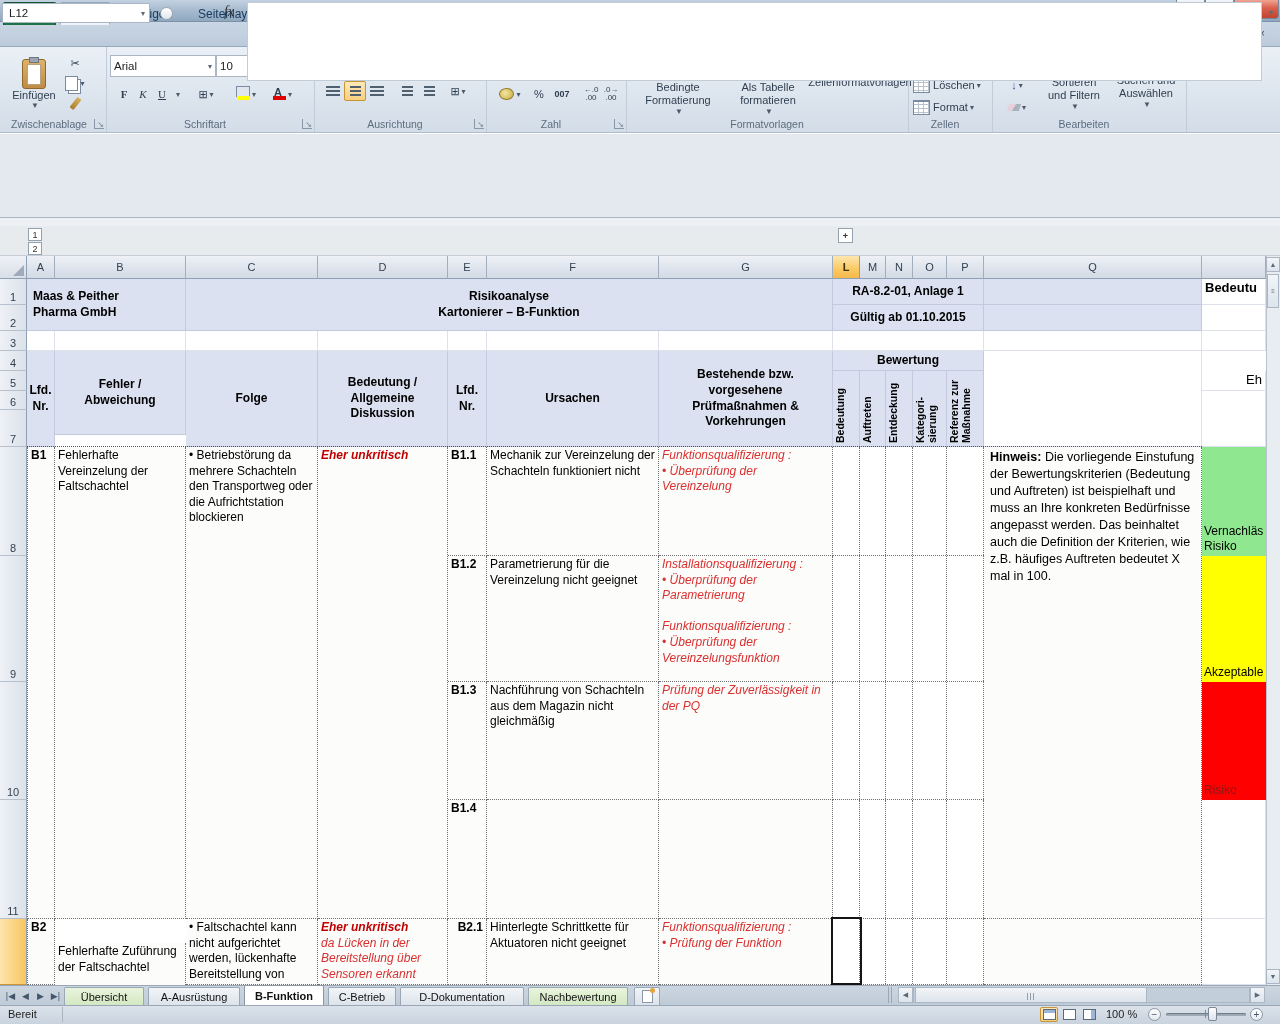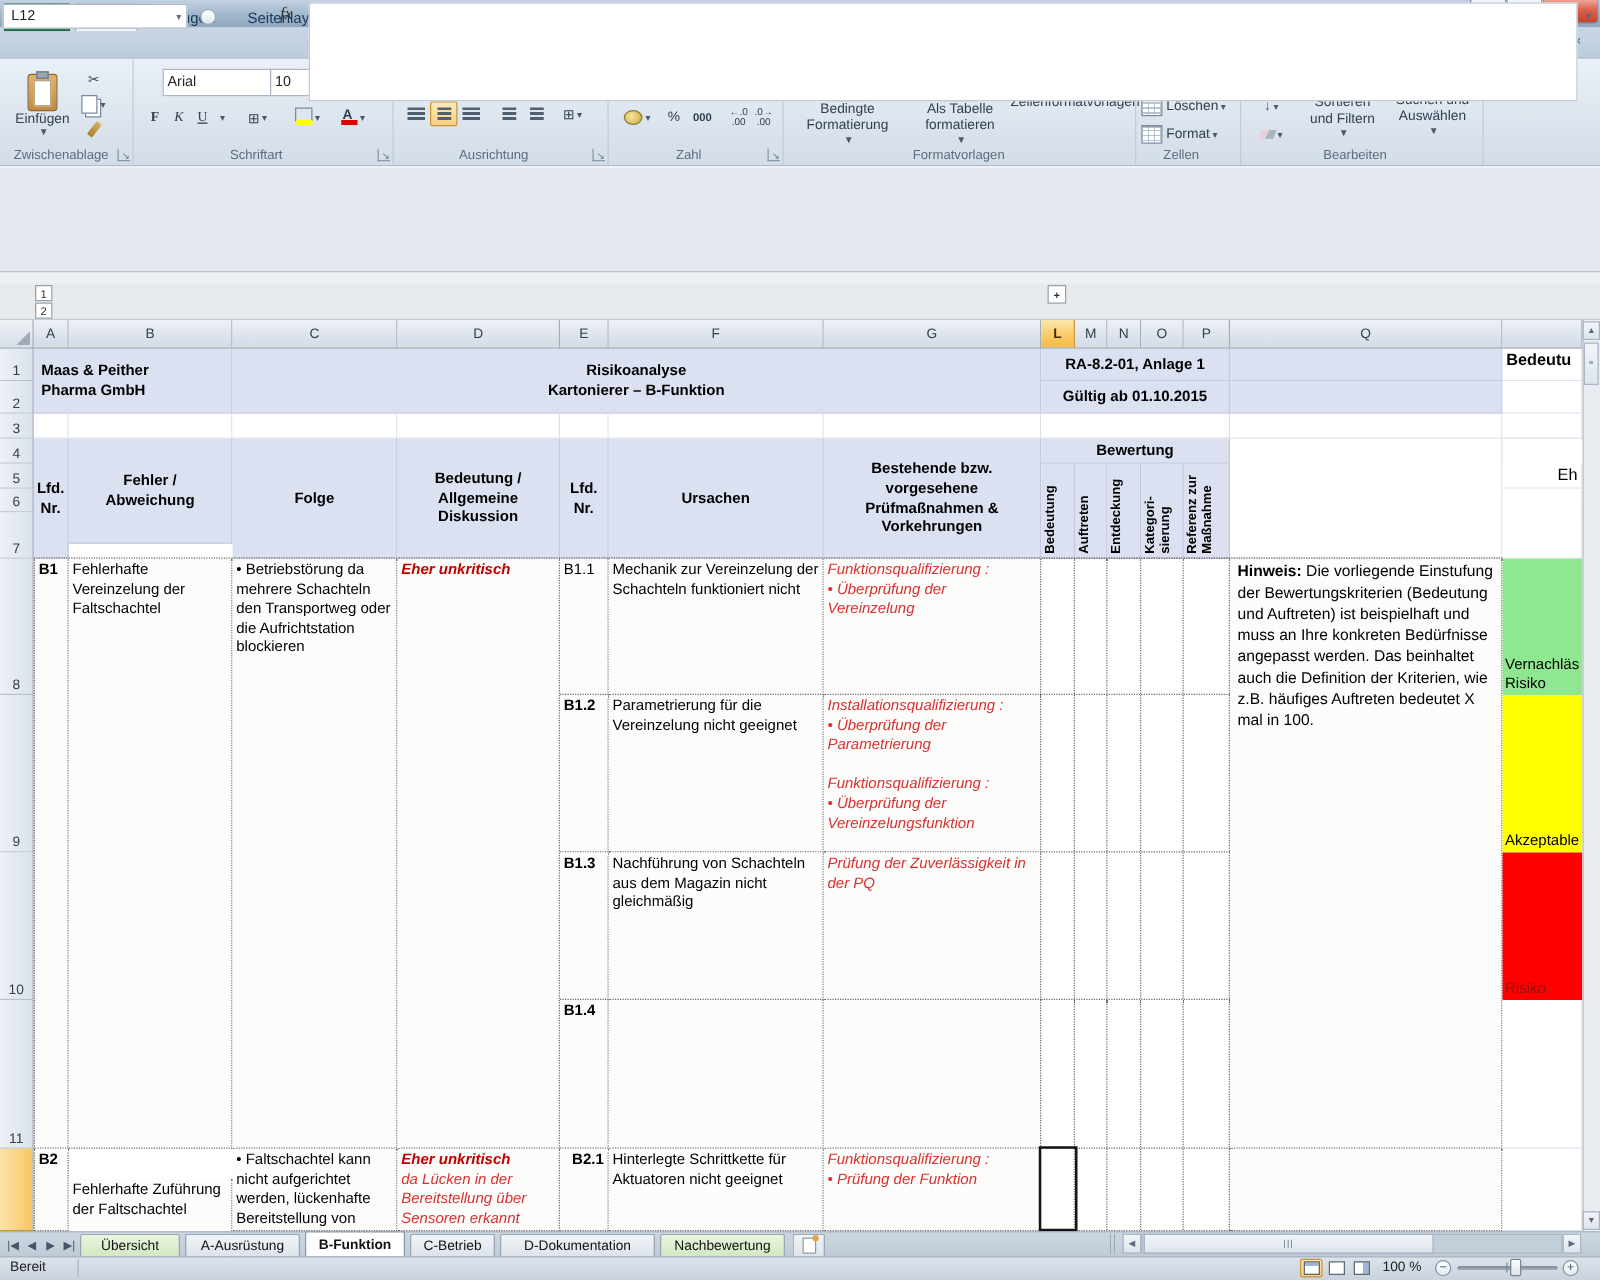--- a/index.html
+++ b/index.html
@@ -170,21 +170,21 @@
         <span class="dd">▾</span>
       </div>
     <div class="btn" style="left:60px;top:46px;width:24px;height:18px;">
         <span class="i-brush"></span>
       </div>
     <div class="rglabel">Zwischenablage</div>
     <div class="launcher">↘</div>
   </div>
 
   <div class="rgroup" style="left:106px;width:208px;">
-    <div class="combo" style="left:24px;top:8px;width:98px;height:20px;">
+    <div class="combo" style="left:4px;top:8px;width:98px;height:20px;">
         <span>Arial</span>
         <span class="arr">▾</span>
       </div>
     <div class="combo" style="left:110px;top:8px;width:40px;height:20px;">
         <span>10</span>
         <span class="arr">▾</span>
       </div>
     <div class="btn" style="left:154px;top:8px;width:22px;height:20px;font-weight:bold;">A▴</div>
     <div class="btn" style="left:177px;top:8px;width:22px;height:20px;">A▾</div>
     <div class="btn" style="left:8px;top:36px;width:18px;height:20px;font-weight:bold;font-family:'Liberation Serif',serif;">F</div>
@@ -252,21 +252,21 @@
   <div class="rgroup" style="left:486px;width:140px;">
     <div class="combo" style="left:6px;top:8px;width:126px;height:20px;">
         <span>Standard</span>
         <span class="arr">▾</span>
       </div>
     <div class="btn" style="left:8px;top:36px;width:30px;height:20px;">
         <span style="width:13px;height:10px;border-radius:50%;background:radial-gradient(circle at 40% 40%,#f4e6a0,#c9a93e);border:1px solid #8f7a2e;display:inline-block;"></span>
         <span class="dd">▾</span>
       </div>
     <div class="btn" style="left:42px;top:36px;width:20px;height:20px;">%</div>
-    <div class="btn" style="left:62px;top:36px;width:26px;height:20px;font-size:9px;font-weight:bold;">000</div>
+    <div class="btn" style="left:62px;top:36px;width:26px;height:20px;font-size:9px;font-weight:bold;">007</div>
     <div class="btn" style="left:94px;top:36px;width:20px;height:20px;">
         <span class="microtxt">←.0<br>.00</span>
       </div>
     <div class="btn" style="left:114px;top:36px;width:20px;height:20px;">
         <span class="microtxt">.0→<br>.00</span>
       </div>
     <div class="rglabel">Zahl</div>
     <div class="launcher">↘</div>
   </div>
 
@@ -430,21 +430,21 @@
 
 <div class="abs" style="left:27px;top:446px;width:1175px;height:0;border-top:1px dotted #555;"></div>
 
 <div class="cell dot dl" style="left:27px;top:447px;width:28px;height:472px;font-weight:bold;">B1</div>
 <div class="cell dot" style="left:55px;top:447px;width:131px;height:472px;">Fehlerhafte Vereinzelung der Faltschachtel</div>
 <div class="cell dot" style="left:186px;top:447px;width:132px;height:472px;">• Betriebstörung da mehrere Schachteln den Transportweg oder die Aufrichtstation blockieren</div>
 <div class="cell dot" style="left:318px;top:447px;width:130px;height:472px;">
   <span class="redbi">Eher unkritisch</span><br>
 </div>
 
-<div class="cell dot" style="left:448px;top:447px;width:39px;height:109px;font-weight:normal;">B1.1</div>
+<div class="cell dot" style="left:448px;top:447px;width:39px;height:109px;font-weight:bold;">B1.1</div>
 <div class="cell dot" style="left:487px;top:447px;width:172px;height:109px;">Mechanik zur Vereinzelung der Schachteln funktioniert nicht</div>
 <div class="cell dot redi pre" style="left:659px;top:447px;width:174px;height:109px;">Funktionsqualifizierung :
 • Überprüfung der Vereinzelung</div>
 <div class="cell dot" style="left:448px;top:556px;width:39px;height:126px;font-weight:bold;">B1.2</div>
 <div class="cell dot" style="left:487px;top:556px;width:172px;height:126px;">Parametrierung für die Vereinzelung nicht geeignet</div>
 <div class="cell dot redi pre" style="left:659px;top:556px;width:174px;height:126px;">Installationsqualifizierung :
 • Überprüfung der Parametrierung
 
 Funktionsqualifizierung :
 • Überprüfung der Vereinzelungsfunktion</div>

